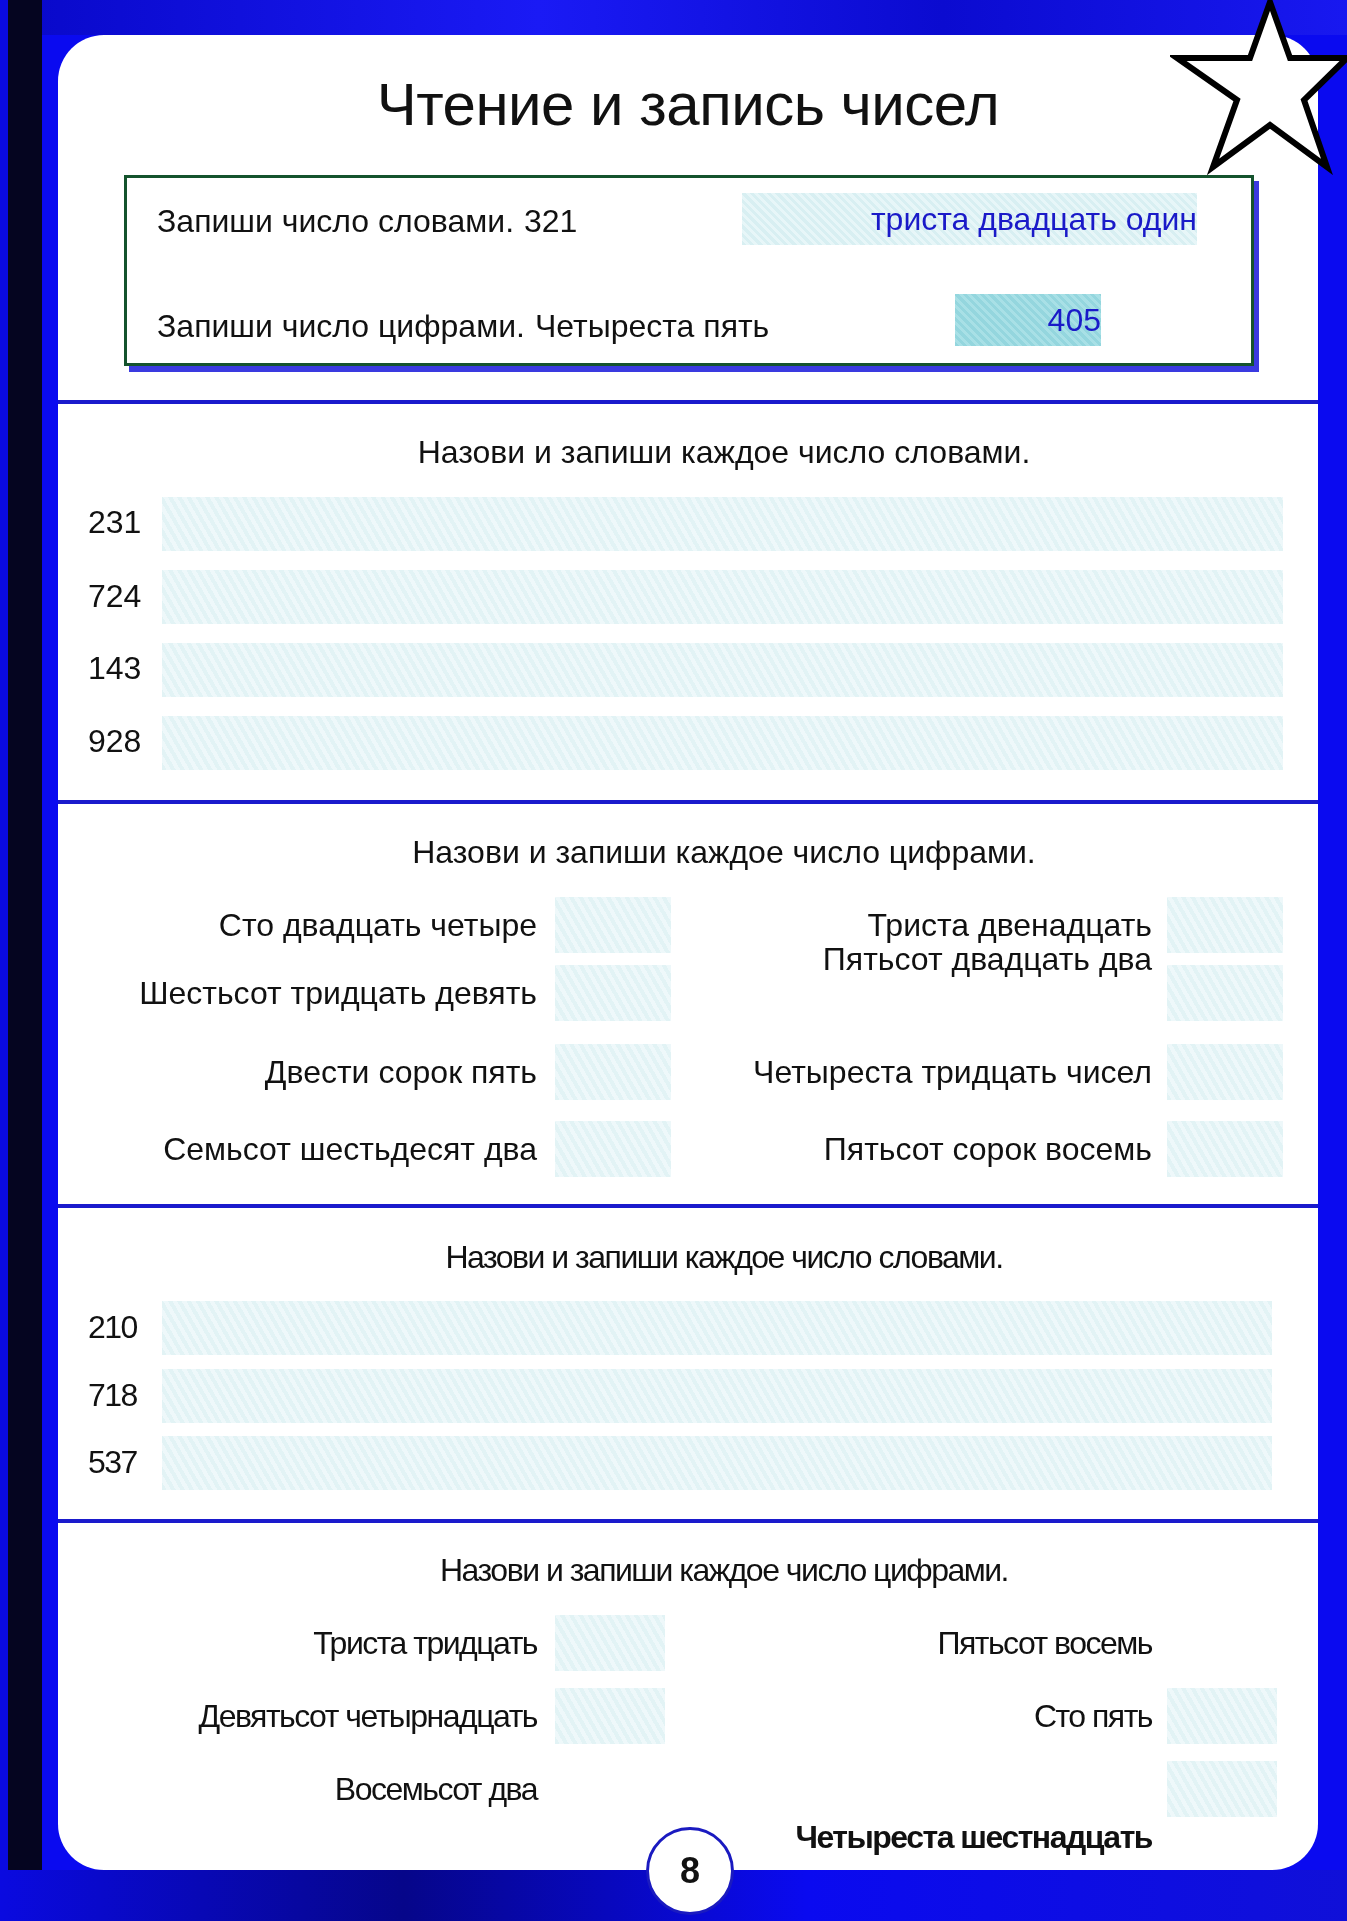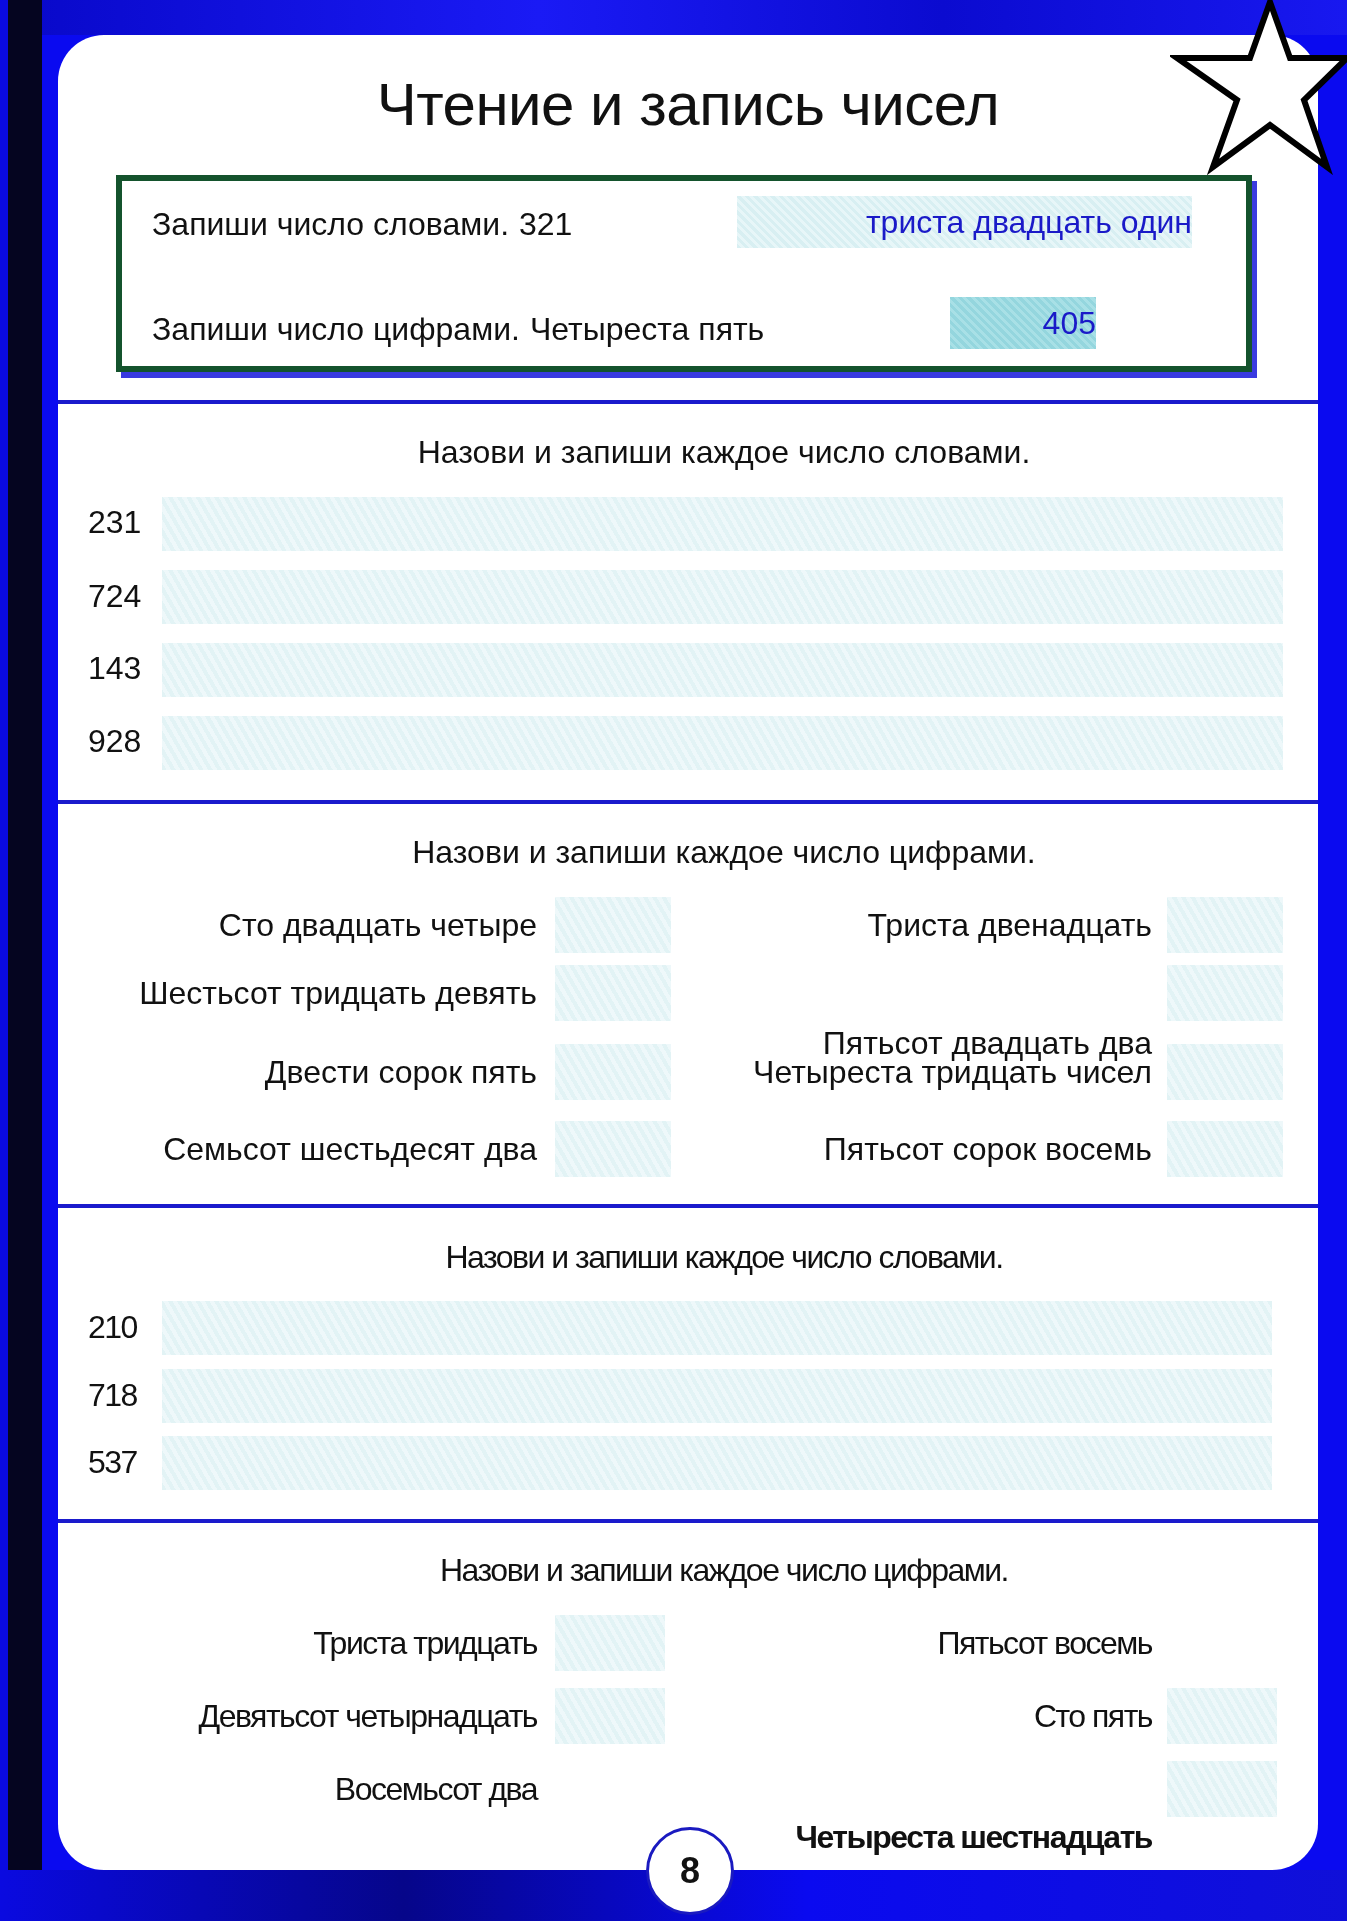--- a/index.html
+++ b/index.html
@@ -15,22 +15,22 @@
   .bg-texture { position:absolute; left:0; right:0; top:0; height:35px; background:linear-gradient(90deg,#0808c8,#1a1af5 40%,#0b0bd0 70%,#1818f0); }
   .panel {
     position:absolute; left:58px; top:35px; width:1260px; height:1835px;
     background:#fff; border-radius:46px;
   }
   .title {
     position:absolute; left:0; width:1260px; top:30px; text-align:center;
     font-size:60px; line-height:56px; letter-spacing:-0.5px;margin-top:12px;
   }
   .box {
-    position:absolute; left:58px; top:140px; width:1124px; height:185px;
-    border:6px solid #14532d; background:#fff;
+    position:absolute; left:66px; top:140px; width:1124px; height:185px;
+    border:3px solid #14532d; background:#fff;
     box-shadow:5px 6px 0 #3a3ae0;
   }
   .box-row { position:absolute; left:30px; font-size:32px; line-height:40px; }
   .box-num { position:absolute; font-size:32px; line-height:40px; }
   .answer-filled {
     position:absolute; color:#1a1ac8; font-size:32px; line-height:52px; text-align:right;
     background:repeating-linear-gradient(45deg,#d8eff2 0 3px,#e7f6f8 3px 6px);
   }
   .answer-strong { background:repeating-linear-gradient(45deg,#94d6de 0 3px,#a8e0e6 3px 6px); }
   .divider { position:absolute; left:0; width:1260px; height:4px; background:#1a1acc; }
@@ -91,21 +91,21 @@
   <div class="divider" style="top:765px;"></div>
   <div class="heading" style="top:797px;">Назови и запиши каждое число цифрами.</div>
 
   <div class="lbl-left" style="top:870px;">Сто двадцать четыре</div>
   <div class="cell cell-left" style="top:862px;"></div>
   <div class="lbl-right" style="top:870px;">Триста двенадцать</div>
   <div class="cell cell-right" style="top:862px;"></div>
 
   <div class="lbl-left" style="top:938px;">Шестьсот тридцать девять</div>
   <div class="cell cell-left" style="top:930px;"></div>
-  <div class="lbl-right" style="top:988px;margin-left:28px;">Пятьсот двадцать два</div>
+  <div class="lbl-right" style="top:904px;margin-left:28px;">Пятьсот двадцать два</div>
   <div class="cell cell-right" style="top:930px;"></div>
 
   <div class="lbl-left" style="top:1017px;">Двести сорок пять</div>
   <div class="cell cell-left" style="top:1009px;"></div>
   <div class="lbl-right" style="top:1017px;">Четыреста тридцать чисел</div>
   <div class="cell cell-right" style="top:1009px;"></div>
 
   <div class="lbl-left" style="top:1094px;">Семьсот шестьдесят два</div>
   <div class="cell cell-left" style="top:1086px;"></div>
   <div class="lbl-right" style="top:1094px;">Пятьсот сорок восемь</div>

